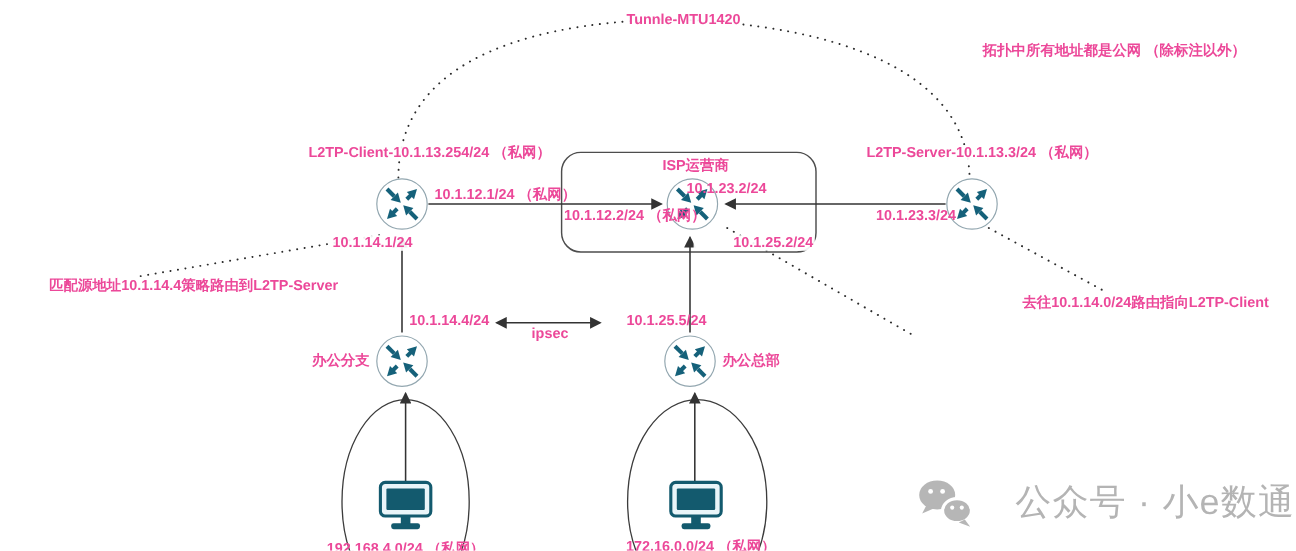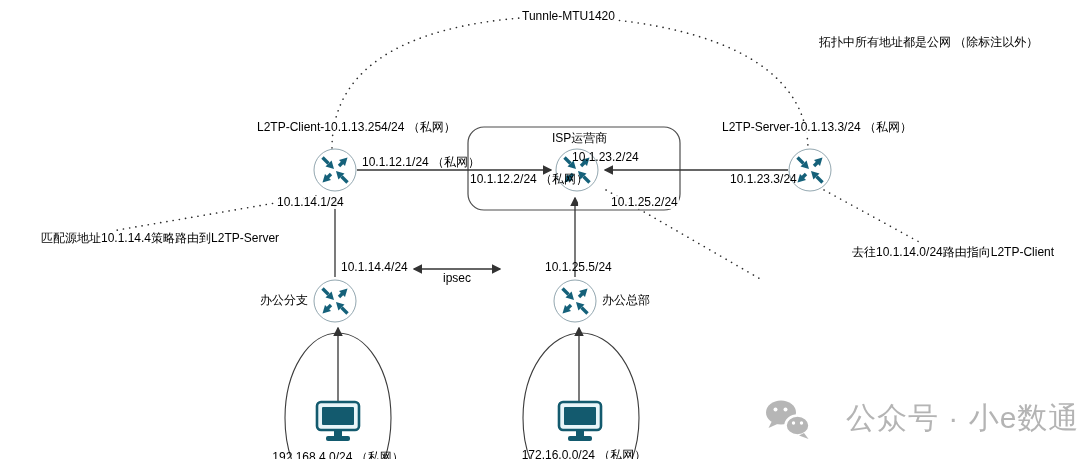--- a/index.html
+++ b/index.html
@@ -3,22 +3,22 @@
 <meta charset="utf-8">
 <style>
   html,body{margin:0;padding:0;background:#fff;}
   .stage{
     position:relative;width:1080px;height:459px;overflow:hidden;
     background:#ffffff;
     font-family:"Liberation Sans","DejaVu Sans",sans-serif;
   }
   .stage svg{position:absolute;left:0;top:0;}
   .lbl{
-    position:absolute;font-size:12px;color:#000000;white-space:nowrap;
-    background:rgba(255,255,255,.92);line-height:13px;padding:0 1px;
+    position:absolute;font-size:12px;color:#ec4899;white-space:nowrap;
+    background:rgba(255,255,255,.92);line-height:13px;padding:0 1px;font-weight:bold;
   }
   .lbl.noBg{background:transparent;}
   .note2{
     position:absolute;left:722px;top:294px;width:172px;text-align:center;
     font-size:12px;color:#3a3a3a;line-height:14px;
   }
   .centerX{transform:translateX(-50%);}
   .watermark-text{
     position:absolute;left:818px;top:398px;font-size:30px;color:#b4b4b4;
     letter-spacing:1px;white-space:nowrap;margin-left:28px;
@@ -114,21 +114,21 @@
   <div class="lbl noBg" style="left:571px;top:151px;">10.1.23.2/24</div>
 
   <div class="lbl noBg" style="left:729px;top:173px;">10.1.23.3/24</div>
 
   <div class="lbl" style="left:578px;top:196px;padding-left:33px;">10.1.25.2/24</div>
 
   <div class="lbl" style="left:276px;top:196px;">10.1.14.1/24</div>
 
   <div class="lbl noBg" style="left:340px;top:261px;">10.1.14.4/24</div>
 
-  <div class="lbl noBg" style="left:544px;top:261px;">10.1.25.5/24</div>
+  <div class="lbl noBg" style="left:521px;top:261px;">10.1.25.5/24</div>
 
   <div class="lbl noBg" style="left:442px;top:272px;text-align:center;">ipsec</div>
 
   <div class="lbl noBg" style="left:259px;top:294px;">办公分支</div>
 
   <div class="lbl noBg" style="left:601px;top:294px;">办公总部</div>
 
   <div class="lbl" style="left:40px;top:232px;">匹配源地址10.1.14.4策略路由到L2TP-Server</div>
 
   <div class="lbl noBg" style="left:851px;top:246px;">去往10.1.14.0/24路由指向L2TP-Client</div>

